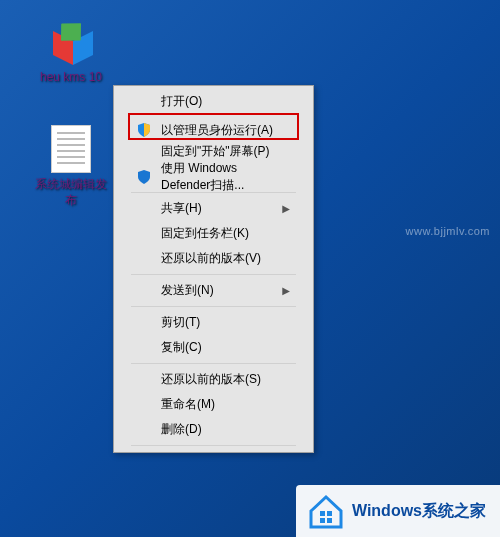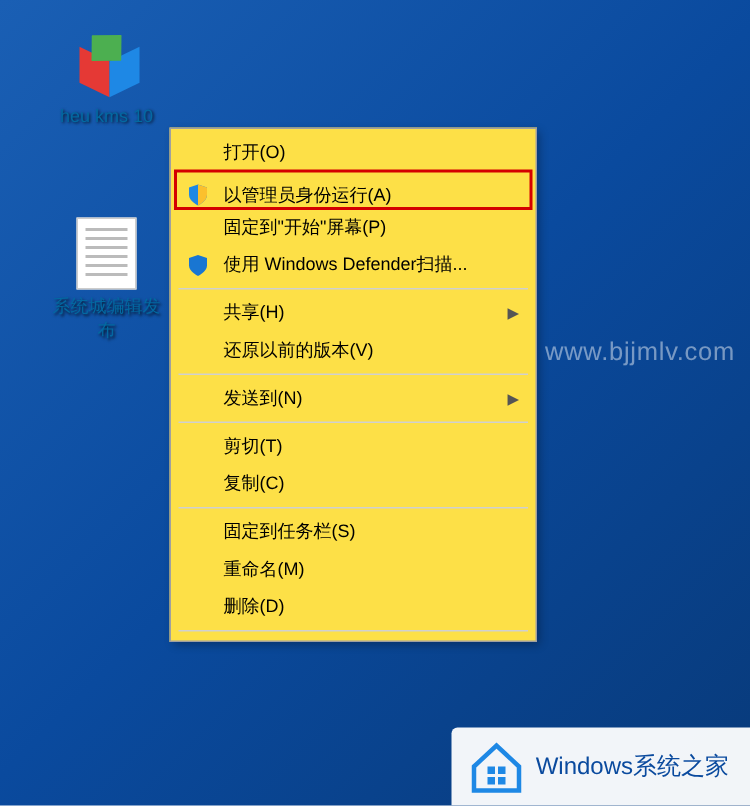--- a/index.html
+++ b/index.html
@@ -25,28 +25,28 @@
     }
     .desktop-icon .icon-img {
       width: 48px;
       height: 48px;
       margin: 0 auto 4px;
       display: flex;
       align-items: center;
       justify-content: center;
     }
     .desktop-icon .icon-label {
-      color: #0369a1;
+      color: #701a75;
       font-size: 12px;
       text-shadow: 1px 1px 2px rgba(0,0,0,0.8);
       line-height: 1.3;
       word-break: break-all;
     }
     .icon1 { left: 32px; top: 18px; }
-    .icon2 { left: 32px; top: 125px; margin-top: 20px; }
+    .icon2 { left: 32px; top: 125px; }
     .cube-icon {
       position: relative;
       width: 48px;
       height: 48px;
     }
     .cube-top {
       position: absolute;
       width: 34px; height: 20px;
       background: #4caf50;
       transform: skewX(-30deg) rotate(30deg);
@@ -77,25 +77,25 @@
     }
     .doc-line {
       height: 2px;
       background: #bbb;
       margin-bottom: 4px;
     }
     .context-menu {
       position: absolute;
       left: 113px;
       top: 85px;
-      width: 245px;
-      background: #fde047;
+      width: 201px;
+      background: #e5e5e5;
       border: 1px solid #a0a0a0;
       box-shadow: 2px 2px 6px rgba(0,0,0,0.3);
-      padding: 3px 3px;
+      padding: 3px 15px;
     }
     .menu-item {
       height: 25px;
       display: flex;
       align-items: center;
       padding: 0 22px 0 32px;
       position: relative;
       color: #000;
       font-size: 12px;
       cursor: default;
@@ -124,21 +124,21 @@
       right: 8px;
       font-size: 10px;
       color: #555;
     }
     .shield-icon svg { width: 16px; height: 16px; }
     .watermark1 {
       position: absolute;
       right: 10px;
       top: 225px;
       color: rgba(255,255,255,0.45);
-      font-size: 17px;
+      font-size: 11px;
       letter-spacing: 0.5px;
     }
     .watermark2 {
       position: absolute;
       right: 0px;
       bottom: 0px;
       height: 52px;
       display: flex;
       align-items: center;
       background: rgba(255,255,255,0.95);
@@ -146,21 +146,21 @@
       border-radius: 4px 0 0 0;
     }
     .wm2-logo {
       width: 40px;
       height: 40px;
       margin-right: 6px;
     }
     .wm2-text {
       color: #0a4a9e;
       font-size: 16px;
-      font-weight: 400;
+      font-weight: 700;
       text-align: center;
     }
   </style>
 </head>
 <body>
 
 <div class="desktop">
 
   <div class="desktop-icon icon1">
     <div class="icon-img">
@@ -217,20 +217,23 @@
       <span>使用 Windows Defender扫描...</span>
     </div>
 
     <div class="menu-sep"></div>
 
     <div class="menu-item">
       <span>共享(H)</span>
       <span class="submenu-arrow">▶</span>
     </div>
 
+    <div class="menu-item">
+      <span>固定到任务栏(K)</span>
+    </div>
 
     <div class="menu-item">
       <span>还原以前的版本(V)</span>
     </div>
 
     <div class="menu-sep"></div>
 
     <div class="menu-item">
       <span>发送到(N)</span>
       <span class="submenu-arrow">▶</span>
@@ -242,21 +245,21 @@
       <span>剪切(T)</span>
     </div>
 
     <div class="menu-item">
       <span>复制(C)</span>
     </div>
 
     <div class="menu-sep"></div>
 
     <div class="menu-item">
-      <span>固定到任务栏(S)</span>
+      <span>还原以前的版本(S)</span>
     </div>
 
     <div class="menu-item">
       <span>重命名(M)</span>
     </div>
 
     <div class="menu-item">
       <span>删除(D)</span>
     </div>
 

